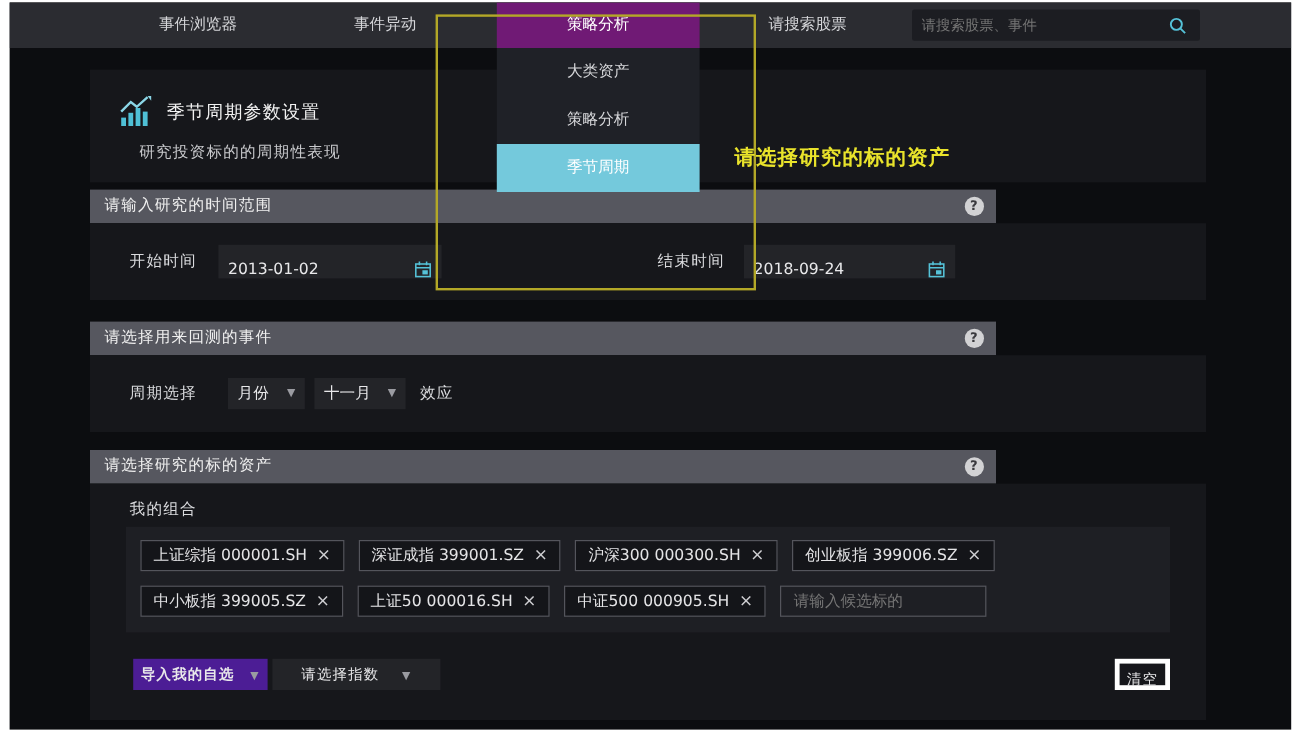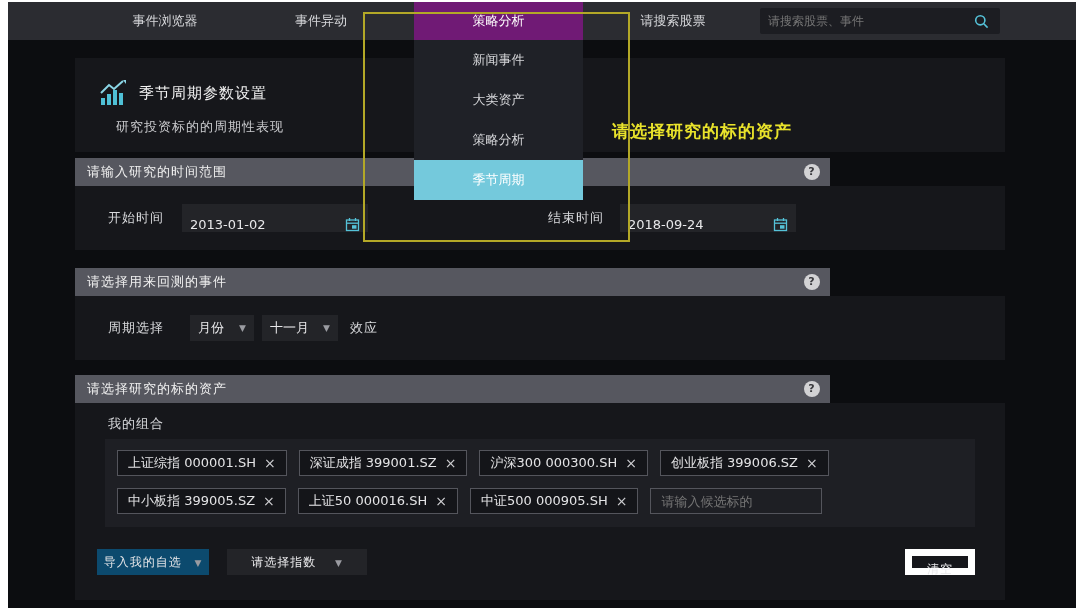--- a/index.html
+++ b/index.html
@@ -69,23 +69,23 @@
                align-content:flex-start; gap:12px; }
   .tag { height:26px; display:flex; align-items:center; background:#141519;
          border:1px solid #54555c; padding:0 10px; color:#e4e4e6; font-size:13px; }
   .tag .x { margin-left:8px; color:#cfcfd2; cursor:pointer; font-size:14px; }
   .tag-input { height:26px; width:172px; background:transparent; border:1px solid #54555c;
                color:#71727a; font-size:13px; padding:0 10px; outline:none; font-family:inherit; }
 
   .btn-row { position:absolute; left:0; top:146px; width:930px; height:28px; }
   .btn { position:absolute; height:26px; line-height:26px; font-size:12px; color:#e8e8ea;
          text-align:center; cursor:pointer; letter-spacing:1px; }
-  .btn-import { left:22px; width:112px; background:#0c4a6e; }
+  .btn-import { left:36px; width:112px; background:#4c1d95;font-weight:bold; }
   .btn-index  { left:152px; width:140px; background:#232428; }
-  .btn-clear  { right:30px; width:70px; background:transparent; border:7px solid #ffffff; }
+  .btn-clear  { right:30px; width:46px; background:transparent; border:4px solid #ffffff; }
   .btn .caret { font-size:9px; }
 
   svg { display:block; }
 </style>
 </head>
 <body>
 
 <div class="app">
 
   <div class="nav">
@@ -221,21 +221,20 @@
       </div>
       <div class="btn btn-index">
         <span>请选择指数</span>
         <span class="caret" style="margin-left:14px;">▼</span>
       </div>
       <div class="btn btn-clear">清空</div>
     </div>
   </div>
 
   <div class="dropdown">
-    <div class="dd-item">新闻事件</div>
     <div class="dd-item">大类资产</div>
     <div class="dd-item">策略分析</div>
     <div class="dd-item active">季节周期</div>
   </div>
 
   <div class="anno-rect"></div>
   <div class="anno-text">请选择研究的标的资产</div>
 
 </div>
 

